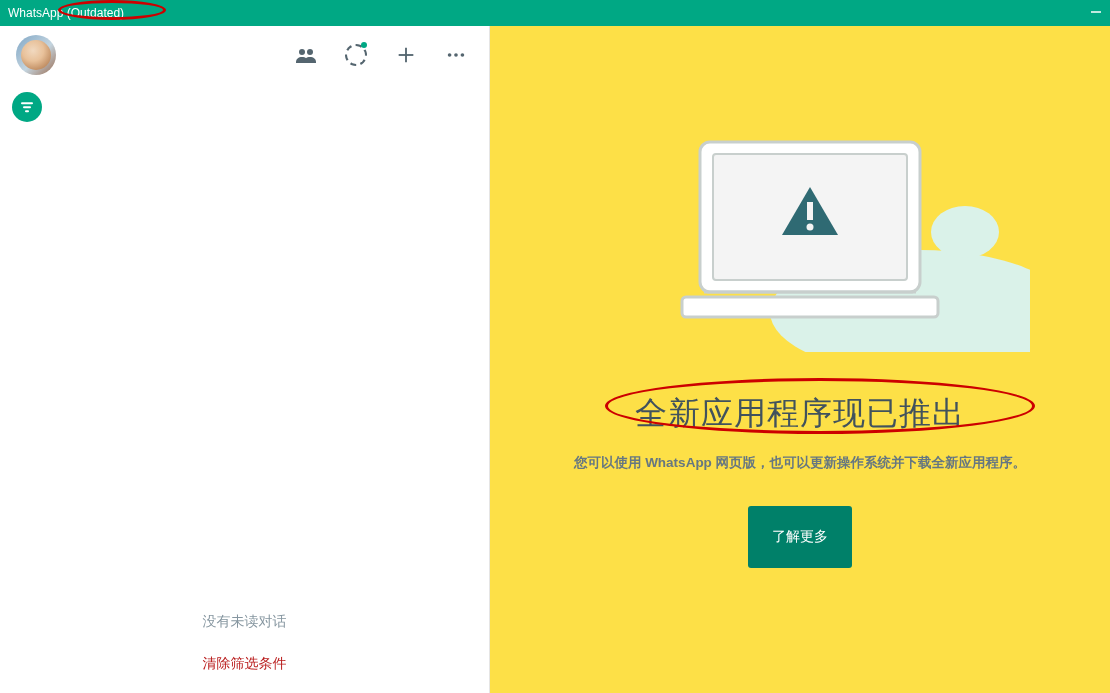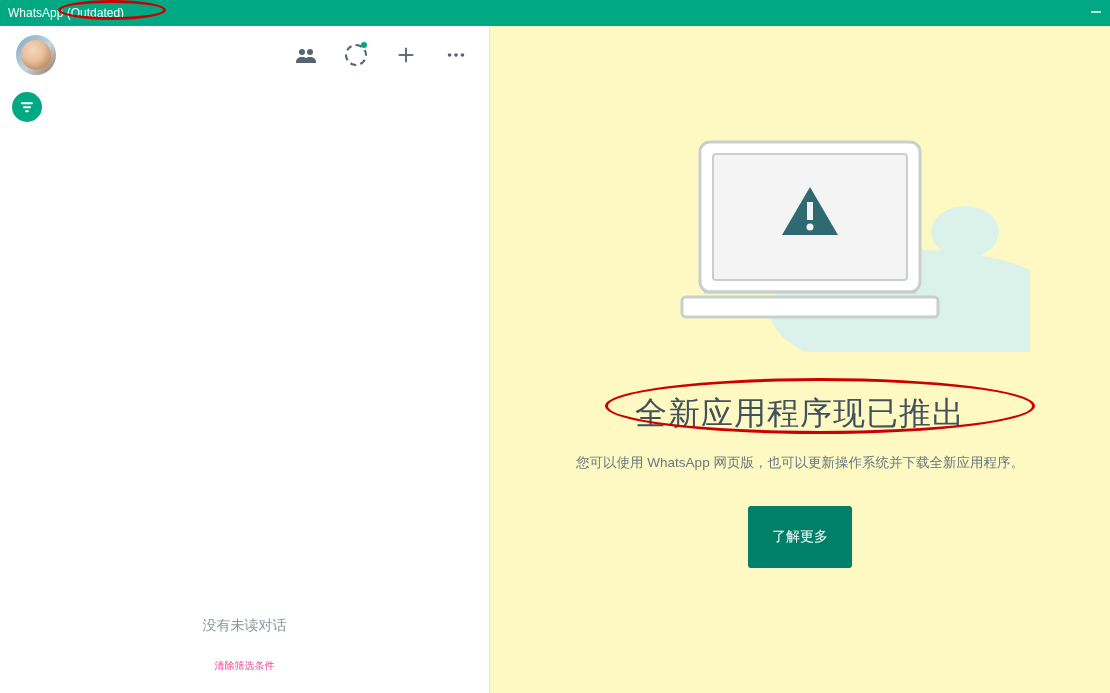--- a/index.html
+++ b/index.html
@@ -24,26 +24,26 @@
 
   .search-row { display: flex; align-items: center; padding: 8px 12px; gap: 10px; }
   .search-box { flex: 1; height: 36px; background: #f0f2f5; border-radius: 8px; display: flex; align-items: center; padding: 0 14px; gap: 26px; }
   .search-box svg { color: #54656f; }
   .search-input { flex: 1; border: none; background: transparent; outline: none; font-size: 14px; color: #667781; }
   .search-input::placeholder { color: #8a9aa6; }
   .filter-btn { width: 30px; height: 30px; border-radius: 50%; background: #00a884; display: flex; align-items: center; justify-content: center; cursor: pointer; color: #fff; }
 
   .empty-state { flex: 1; display: flex; flex-direction: column; align-items: center; justify-content: flex-end; gap: 24px; transform: translateY(-20px);}
   .empty-text { color: #8696a0; font-size: 14px; }
-  .clear-link { color: #ec4899; font-size: 10px; cursor: pointer; }
+  .clear-link { color: #b91c1c; font-size: 14px; cursor: pointer; }
 
-  .main { flex: 1; background: #fef9c3; display: flex; flex-direction: column; align-items: center; justify-content: center; padding: 0 30px 40px 30px; position: relative; }
+  .main { flex: 1; background: #fde047; display: flex; flex-direction: column; align-items: center; justify-content: center; padding: 0 30px 40px 30px; position: relative; }
   .hero { width: 460px; height: 250px; position: relative; margin-bottom: 30px; transform: translateY(-10px);}
   .main-title { font-size: 32px; font-weight: 300; color: #41525d; letter-spacing: 1px; }
-  .main-sub { color: #667781; font-size: 13.5px; margin-top: 18px; text-align: center; }
+  .main-sub { color: #667781; font-size: 13.5px; margin-top: 18px; text-align: center; font-weight: bold; }
   .main-btn { margin-top: 34px; background: #008069; color: #fff; font-size: 14px; border: none; padding: 22px 24px; border-radius: 3px; cursor: pointer; }
 
   .annot { position: absolute; border: 3px solid #cc0000; border-radius: 50%; pointer-events: none; }
 </style>
 </head>
 <body>
 
 <div class="titlebar">
   <div class="titlebar-left">
     <span>WhatsApp (Outdated)</span>

